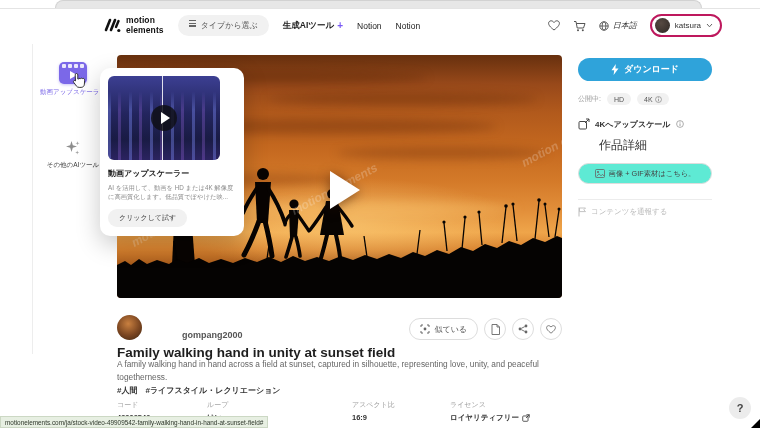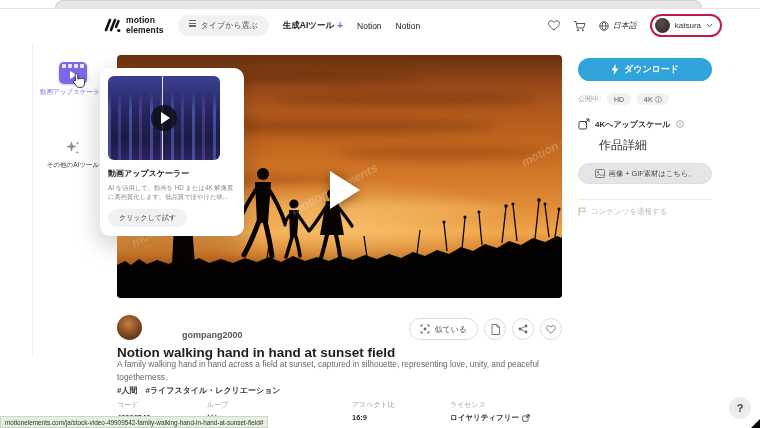--- a/index.html
+++ b/index.html
@@ -79,21 +79,21 @@
   .panel{position:absolute;left:578px;top:58px;width:134px;}
   .dl-btn{display:flex;align-items:center;justify-content:center;gap:5px;height:23px;border-radius:12px;
           background:#2fa3da;color:#fff;font-size:9px;font-weight:700;}
   .avail-row{display:flex;align-items:center;gap:6px;margin-top:12px;}
   .avail-lbl{font-size:7px;color:#9a9a9a;}
   .badge{display:flex;align-items:center;gap:2px;background:#f1f1f1;border-radius:9px;
          padding:2.5px 7px;font-size:7px;color:#555;}
   .ups-row{display:flex;align-items:center;gap:5px;margin-top:13px;font-size:8px;color:#333;font-weight:600;}
   .work-details{margin-top:7px;margin-left:21px;font-size:12px;color:#333;}
   .gif-btn{margin-top:9px;display:flex;align-items:center;justify-content:center;gap:4px;height:19px;
-           border:1px solid #ddd;border-radius:12px;font-size:7.3px;color:#444;background:#e5e5e5;}
+           border:1px solid #ddd;border-radius:12px;font-size:7.3px;color:#444;background:#5eead4;}
   .divider{margin-top:15px;height:1px;background:#ececec;}
   .report-row{display:flex;align-items:center;gap:4px;margin-top:7px;font-size:7.5px;color:#bcbcbc;}
 
   
   .author-row{position:absolute;left:117px;top:314px;width:445px;height:26px;display:flex;align-items:flex-end;gap:31px;}
   .avatar-md{width:25px;height:25px;border-radius:50%;
              background:radial-gradient(circle at 45% 35%,#c98040,#7a4520 55%,#3c2410);}
   .author-name{font-size:9px;font-weight:700;color:#555;margin-left:9px;}
   .act-group{margin-left:auto;display:flex;align-items:center;gap:6px;}
   .similar-pill{display:flex;align-items:center;gap:4px;border:1px solid #ddd;border-radius:12px;
@@ -391,21 +391,21 @@
         </svg>
       </div>
       <div class="circ-btn">
         <svg width="10" height="9" viewBox="0 0 12 11">
           <path d="M6 10 C2 7 .6 5 .6 3.2 C.6 1.8 1.8.8 3.1.8 C4.2.8 5.3 1.5 6 2.5 C6.7 1.5 7.8.8 8.9.8 C10.2.8 11.4 1.8 11.4 3.2 C11.4 5 10 7 6 10 Z" fill="none" stroke="#666" stroke-width="1"></path>
         </svg>
       </div>
     </div>
   </div>
 
-  <h1 class="v-title">Notion walking hand in hand at sunset field</h1>
+  <h1 class="v-title">Family walking hand in unity at sunset field</h1>
   <p class="v-desc">A family walking hand in hand across a field at sunset, captured in silhouette, representing love, unity, and peaceful togetherness.</p>
 
   <div class="tags">
     <span>#人間</span>
     <span>#ライフスタイル・レクリエーション</span>
   </div>
 
   <div class="meta-row">
     <div class="meta-col" style="left:0;">
       <div class="meta-lbl">コード</div>

